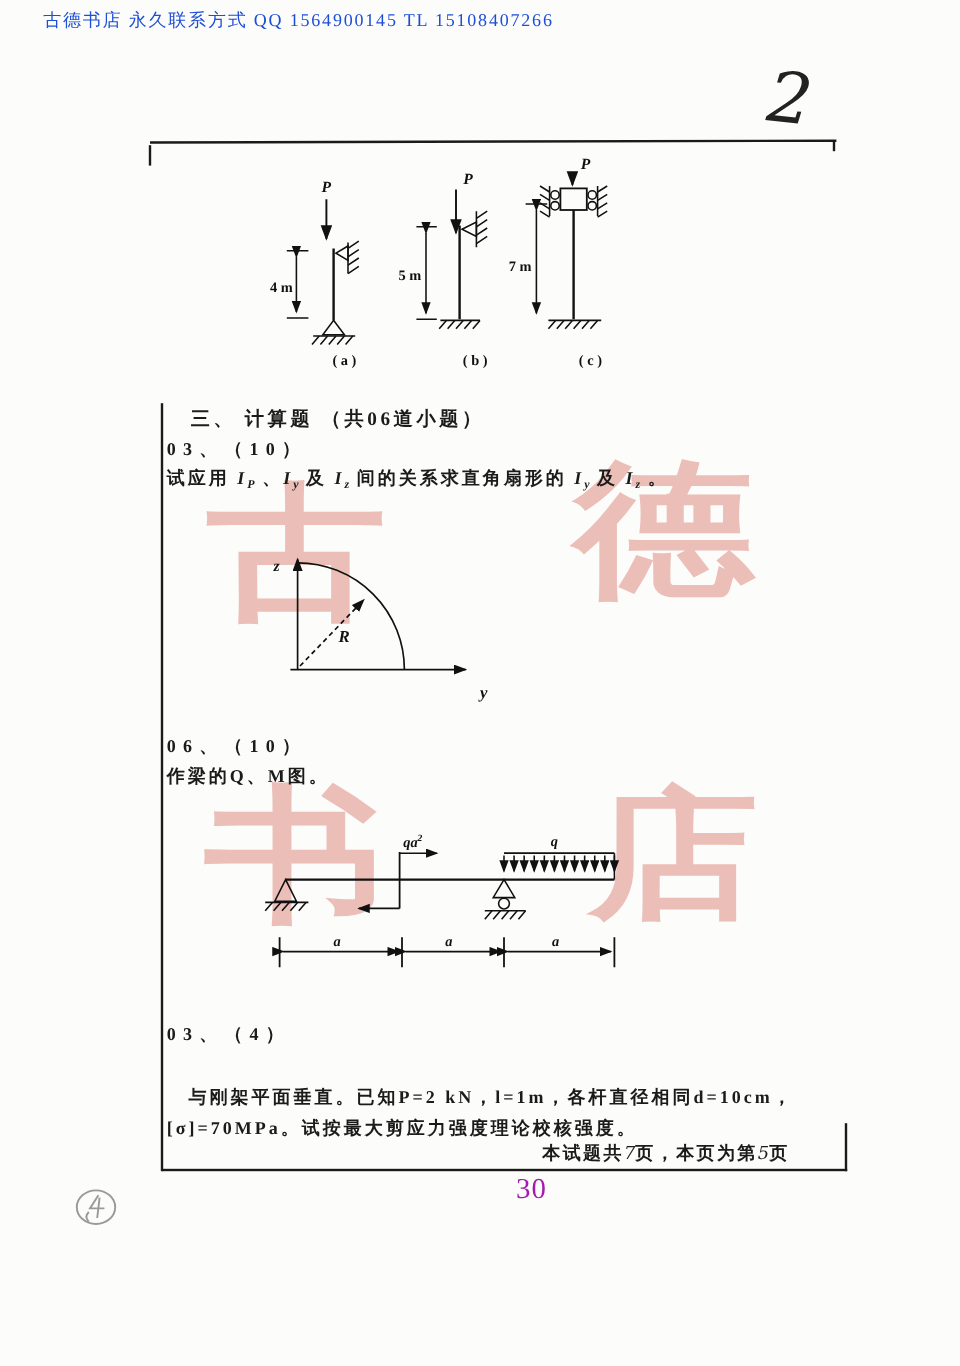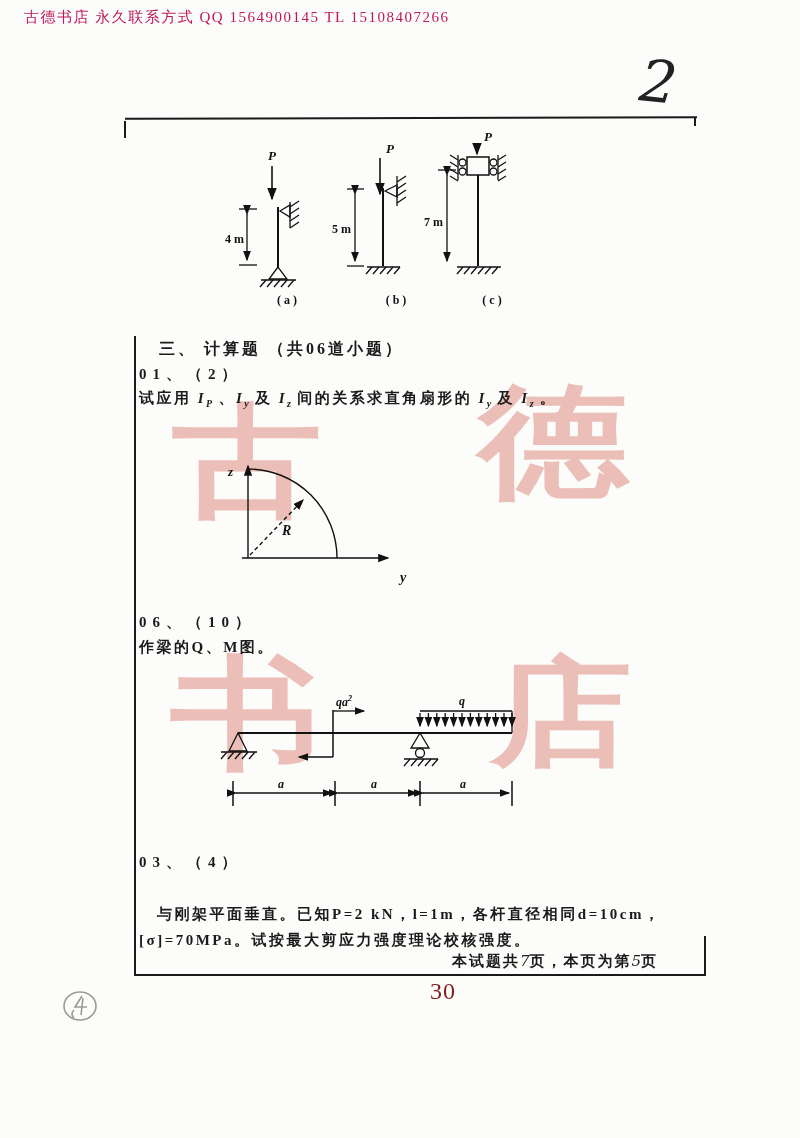--- a/index.html
+++ b/index.html
@@ -1,32 +1,32 @@
 <!DOCTYPE html>
 <html><head>
 <meta charset="utf-8">
 <style>
   html,body{margin:0;padding:0;background:#e8e8e8;}
   .page{position:relative;width:800px;height:1138px;margin:0 auto;background:#fcfcfa;
         font-family:"Liberation Serif",serif;color:#1b1b1b;overflow:hidden;}
   .layer{position:absolute;z-index:2;}
   .wm{position:absolute;z-index:1;font-family:"DejaVu Sans",sans-serif;font-weight:700;
       color:rgba(214,104,94,0.42);line-height:1;transform:scaleY(0.82);transform-origin:top left;}
-  .hdr{left:24px;top:8px;font-size:15px;letter-spacing:1.5px;color:#be185d;white-space:nowrap;}
+  .hdr{left:36px;top:8px;font-size:15px;letter-spacing:1.5px;color:#1d4ed8;white-space:nowrap;}
   .mark2{left:640px;top:48px;font-size:58px;font-style:italic;font-family:"DejaVu Serif",serif;
          transform:rotate(6deg);color:#222;}
   .rule{background:#1a1a1a;}
   .numline{font-size:15px;font-weight:700;letter-spacing:6px;white-space:nowrap;}
   .bodyline{font-size:15px;font-weight:600;letter-spacing:2.5px;white-space:nowrap;}
   .heading{font-size:16px;font-weight:700;letter-spacing:3px;white-space:nowrap;}
   .ital{font-style:italic;font-family:"Liberation Serif",serif;}
   .sub{font-size:10px;font-style:italic;vertical-align:-4px;letter-spacing:0;}
   .footer{font-size:15px;font-weight:600;letter-spacing:2px;width:300px;text-align:right;}
   .hand{font-family:"DejaVu Serif",serif;font-style:italic;font-weight:400;letter-spacing:0;}
-  .pnum{font-size:24px;letter-spacing:1px;color:#7f1d1d;}
+  .pnum{font-size:24px;letter-spacing:1px;color:#a21caf;}
   svg text{font-family:"Liberation Serif",serif;}
 </style>
 </head>
 <body>
 
 <div class="page">
 
   <div class="wm" style="left:172px;top:400px;font-size:150px;">古</div>
   <div class="wm" style="left:478px;top:380px;font-size:150px;">德</div>
   <div class="wm" style="left:170px;top:652px;font-size:150px;">书</div>
@@ -99,21 +99,21 @@
       <text x="225" y="243">4 m</text>
       <text x="332" y="233">5 m</text>
       <text x="424" y="226">7 m</text>
       <text x="287" y="304" text-anchor="middle">( a )</text>
       <text x="396" y="304" text-anchor="middle">( b )</text>
       <text x="492" y="304" text-anchor="middle">( c )</text>
     </g>
   </svg>
 
   <div class="layer heading" style="left:139px;top:339px;margin-left:20px;">三、 计算题 （共06道小题）</div>
-  <div class="layer numline" style="left:139px;top:365px;">01、（2）</div>
+  <div class="layer numline" style="left:139px;top:365px;">03、（10）</div>
   <div class="layer bodyline" style="left:139px;top:389px;">
     <span>试应用 </span><span class="ital">I</span><span class="sub">P</span><span> 、</span><span class="ital">I</span><span class="sub">y</span><span> 及 </span><span class="ital">I</span><span class="sub">z</span><span> 间的关系求直角扇形的 </span><span class="ital">I</span><span class="sub">y</span><span> 及 </span><span class="ital">I</span><span class="sub">z</span><span> 。</span>
   </div>
 
   <svg class="layer" style="left:215px;top:442px;" width="210" height="155" viewBox="215 442 210 155">
     <defs>
       <marker id="arQ" markerWidth="9" markerHeight="8" refX="7" refY="3" orient="auto">
         <path d="M0,0 L8,3 L0,6 z" fill="#111"></path>
       </marker>
     </defs>

